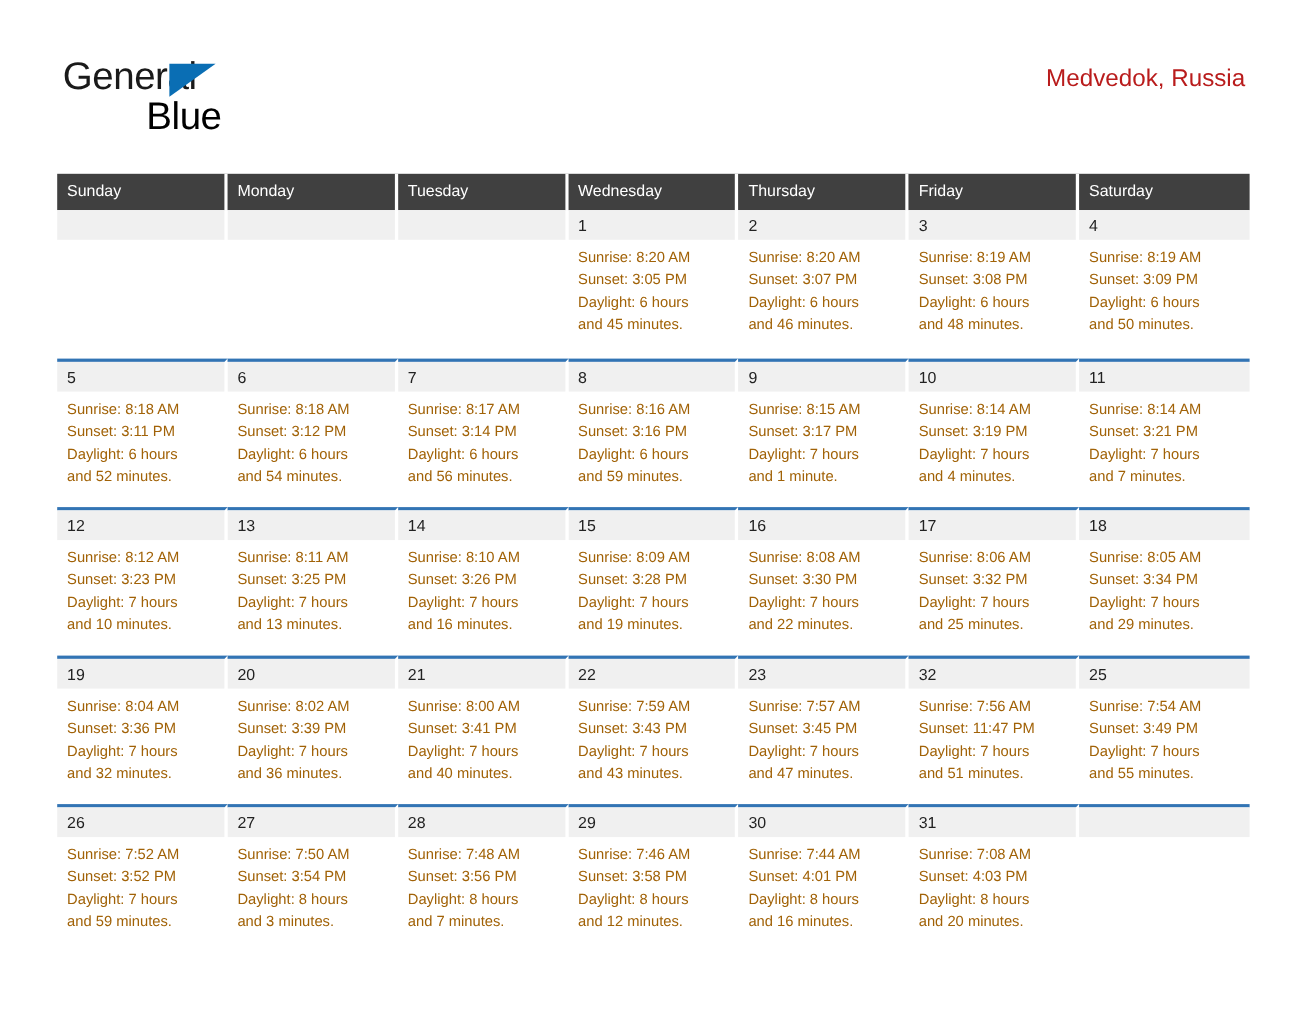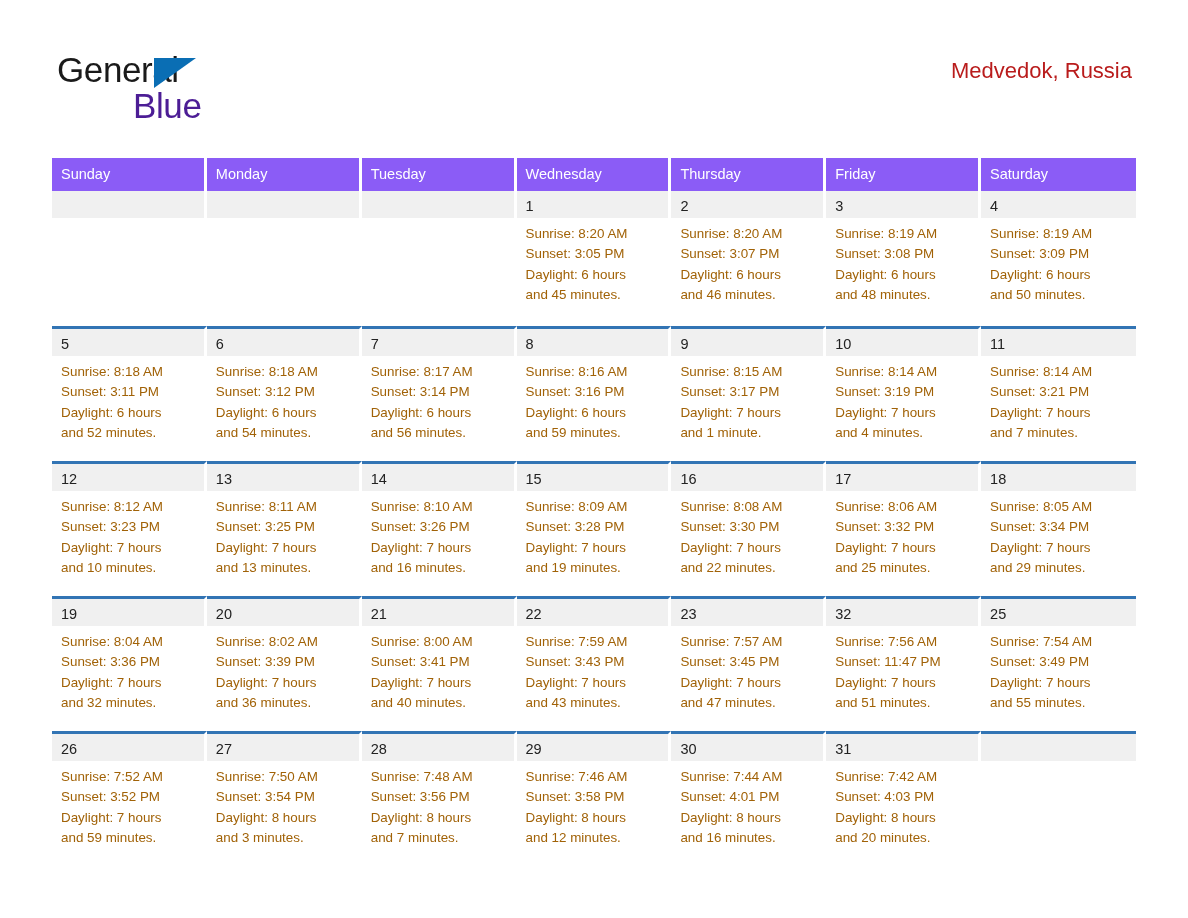--- a/index.html
+++ b/index.html
@@ -33,21 +33,21 @@
     position: absolute;
     left: 97px; top: 8px;
     width: 0; height: 0;
     border-left: 42px solid #0a6eb4;
     border-bottom: 30px solid transparent;
   }
   .logo-blue {
     position: absolute;
     left: 76px; top: 36px;
     font-size: 35px;
-    color: #4c1d95;
+    color: #000000;
     letter-spacing: -0.4px;
     line-height: 40px;
   }
   .title-block {
     position: absolute;
     right: 56px; top: 50px;
     text-align: right;
   }
   .cal-title {
     font-size: 43px;
@@ -67,21 +67,21 @@
   
   .calendar {
     position: absolute;
     left: 52px; top: 158px;
     width: 1084px;
     border-collapse: separate;
     border-spacing: 0;
     table-layout: fixed;
   }
   .calendar th {
-    background: #8b5cf6;
+    background: #404040;
     color: #ffffff;
     font-size: 14.5px;
     font-weight: normal;
     text-align: left;
     padding: 8px 0 9px 9px;
     height: 31px;
     border-right: 3px solid #ffffff;
     vertical-align: middle;
   }
   .calendar th:last-child { border-right: none; }
@@ -447,21 +447,21 @@
             <div class="cell-body">
               <div>Sunrise: 7:44 AM</div>
               <div>Sunset: 4:01 PM</div>
               <div>Daylight: 8 hours</div>
               <div>and 16 minutes.</div>
             </div>
           </td>
           <td>
             <div class="daynum">31</div>
             <div class="cell-body">
-              <div>Sunrise: 7:42 AM</div>
+              <div>Sunrise: 7:08 AM</div>
               <div>Sunset: 4:03 PM</div>
               <div>Daylight: 8 hours</div>
               <div>and 20 minutes.</div>
             </div>
           </td>
           <td class="blank">
             <div class="daynum"></div>
             <div class="cell-body">
               <div></div>
               <div></div>

